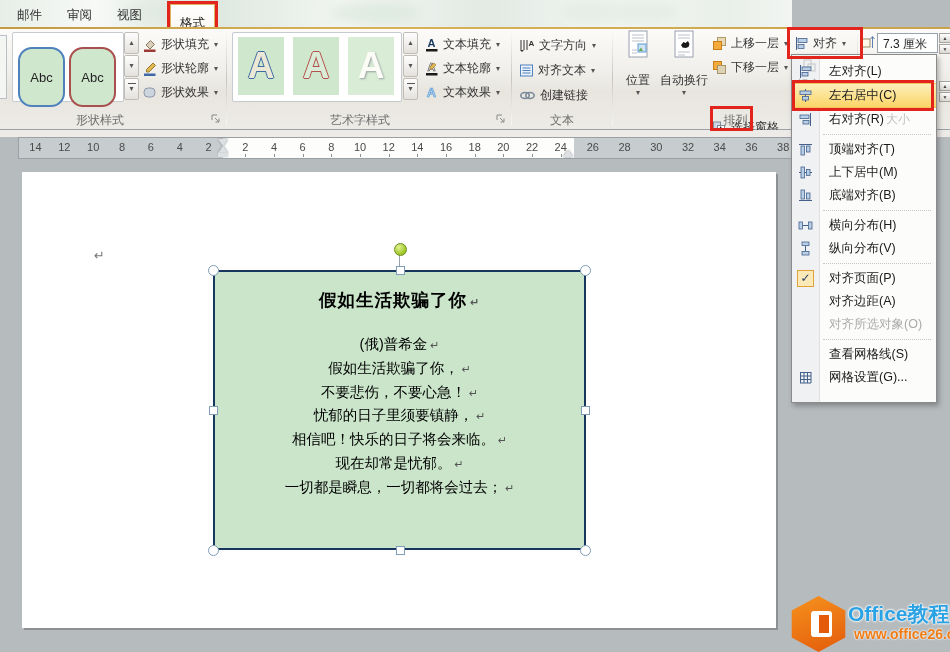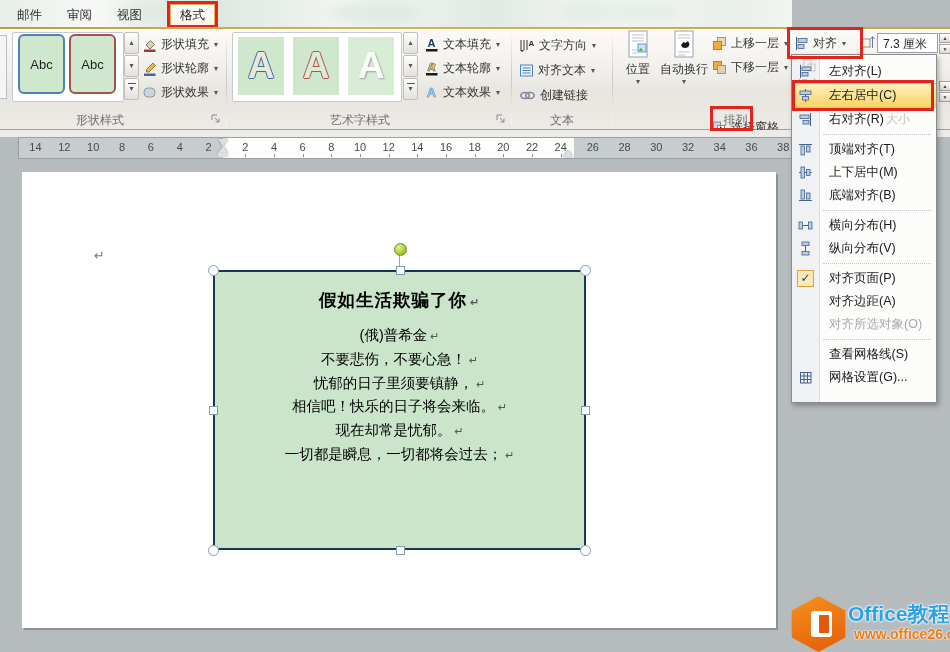--- a/index.html
+++ b/index.html
@@ -5,50 +5,50 @@
   html,body{margin:0;padding:0;background:#888;}
   #frame{position:relative;width:950px;height:652px;overflow:hidden;
     font-family:"Liberation Sans","DejaVu Sans",sans-serif;background:#b6bbbe;}
   
   .tabrow{position:absolute;left:0;top:0;width:792px;height:27px;
     background:linear-gradient(90deg,#e7eee8,#f7f9f6 12%,#dce7df 26%,#f3f6f2 44%,#e2eae4 62%,#f5f7f4 78%,#e9efe9 92%,#f2f5f2);}
   .blob{position:absolute;border-radius:50%;filter:blur(6px);opacity:.5;}
   .tab{position:absolute;top:4px;height:22px;line-height:22px;font-size:12.5px;color:#333;
     padding:0 9px;white-space:nowrap;}
   .tab-format{position:absolute;left:167px;top:1px;border:3px solid #e2241c;background:#fdfdfb;}
-  .tab-format .inner{display:block;height:20px;line-height:20px;padding:0 9px;font-size:12.5px;color:#222;
+  .tab-format .inner{display:block;height:20px;line-height:20px;padding:8px 9px;font-size:12.5px;color:#222;
     border:1px solid #dcb25c;border-bottom:none;background:linear-gradient(#ffffff,#f7f3e8);}
   .goldline{position:absolute;left:0;top:27px;width:950px;height:2px;
     background:linear-gradient(90deg,#c49a43,#d8b356 40%,#c9a34a);}
   
   .ribbon{position:absolute;left:0;top:29px;width:950px;height:101px;
     background:linear-gradient(#fcfbf9,#f1efeb 42%,#e8e5df 62%,#edebe6);border-bottom:1px solid #9ba1a6;box-sizing:border-box;}
   .gsep{position:absolute;top:4px;height:92px;width:1px;
     background:linear-gradient(#f8f7f4,#c9c6c0 50%,#f8f7f4);}
   .glabel{position:absolute;top:83px;height:16px;font-size:12px;color:#6e6e6e;text-align:center;}
   .launch{position:absolute;top:85px;width:11px;height:11px;}
   .gallery{position:absolute;top:3px;height:68px;background:#fff;border:1px solid #c6cbd0;border-radius:2px;}
-  .abc{position:absolute;top:1px;width:43px;height:56px;border-radius:6px;background:#cfe8cd;
+  .abc{position:absolute;top:14px;width:43px;height:56px;border-radius:14px;background:#cfe8cd;
     display:flex;align-items:center;justify-content:center;font-size:13px;color:#222;}
   .aitem{position:absolute;top:4px;width:46px;height:58px;background:#cfe8cd;
     display:flex;align-items:center;justify-content:center;font-size:37px;font-weight:bold;}
   .a-blue{color:#ece8d6;text-shadow:-1px 0 #3f6ba5,1px 0 #3f6ba5,0 -1px #3f6ba5,0 1px #3f6ba5;}
   .a-red{color:#d9ecd7;text-shadow:-1px 0 #b5504c,1px 0 #b5504c,0 -1px #b5504c,0 1px #b5504c;}
   .a-white{color:#fcfcf7;text-shadow:1px 1px 2px #9aa0a4;background:#d8ecd6;}
   .scol{position:absolute;top:3px;width:15px;height:68px;}
   .scbtn{position:relative;width:15px;height:22px;margin-bottom:1px;box-sizing:border-box;
     background:linear-gradient(#fefefe,#e4e1dc);border:1px solid #c0bdb7;border-radius:2px;
     font-size:8px;color:#555;text-align:center;line-height:20px;}
   .scbtn .bar{position:absolute;left:3px;top:4px;width:8px;height:1px;background:#555;}
   .brow{position:absolute;height:22px;display:flex;align-items:center;gap:4px;
     font-size:12px;color:#333;white-space:nowrap;}
   .brow .dd{font-size:8px;color:#555;margin-left:1px;}
   .bigbtn{position:absolute;top:1px;width:44px;height:74px;display:flex;flex-direction:column;
     align-items:center;font-size:12px;color:#333;}
-  .bigbtn .cap{margin-top:3px;line-height:13px;}
+  .bigbtn .cap{margin-top:14px;line-height:13px;}
   .bigbtn .dd{font-size:8px;color:#555;margin-top:1px;}
   .field{position:absolute;height:20px;background:#fff;border:1px solid #98a3ad;
     font-size:12px;color:#222;line-height:20px;padding-left:5px;box-sizing:border-box;}
   .spincol{position:absolute;width:12px;height:22px;}
   .spin{width:12px;height:10px;box-sizing:border-box;background:linear-gradient(#fff,#dbd8d3);
     border:1px solid #a6a39e;font-size:5px;color:#444;text-align:center;line-height:8px;margin-bottom:1px;}
   
   .anno{position:absolute;border:3px solid #e2241c;z-index:60;pointer-events:none;}
   
   .menu{position:absolute;left:791px;top:54px;width:146px;height:349px;z-index:40;
@@ -81,21 +81,21 @@
   .tri-up{position:absolute;width:0;height:0;border-left:5px solid transparent;border-right:5px solid transparent;
     border-bottom:7px solid #dde1e4;filter:drop-shadow(0 0 1px #7c8288);}
   .page{position:absolute;left:22px;top:42px;width:754px;height:456px;background:#fff;
     box-shadow:2px 2px 0 #8d9194;}
   .pilcrow{position:absolute;left:72px;top:76px;font-size:13px;color:#777;}
   
   .tbox{position:absolute;left:191px;top:98px;width:373px;height:280px;background:#cae5ca;
     border:2px solid #17375e;box-sizing:border-box;}
   .tb-title{margin-top:16px;text-align:center;font-size:17.5px;font-weight:bold;color:#000;letter-spacing:1px;}
   .tb-line{text-align:center;font-size:14.5px;line-height:22.8px;color:#000;}
-  .tb-lines{margin-top:12px;}
+  .tb-lines{margin-top:21px;}
   .pmark{font-size:11px;color:#555;margin-left:3px;}
   .h-sq{position:absolute;width:7px;height:7px;background:#fff;border:1px solid #7f9db9;z-index:6;}
   .h-ci{position:absolute;width:9px;height:9px;background:#fff;border:1px solid #7f9db9;border-radius:50%;z-index:6;}
   .h-rot{position:absolute;width:11px;height:11px;border-radius:50%;z-index:6;
     background:radial-gradient(circle at 35% 30%,#e2f391,#9cc424 70%,#7ba214);border:1px solid #6d8f1f;}
   .rot-stem{position:absolute;width:1px;background:#9aa4ad;z-index:5;}
   
   .wm{position:absolute;left:786px;top:595px;width:164px;height:57px;z-index:30;}
   .hex{position:absolute;left:4px;top:1px;width:57px;height:56px;
     background:linear-gradient(160deg,#f6921e,#e35b0a);
@@ -411,20 +411,21 @@
     <div class="page">
       <span class="pilcrow">↵</span>
 
       <div class="rot-stem" style="left:377px;top:82px;height:16px;"></div>
       <div class="h-rot" style="left:372px;top:71px;"></div>
 
       <div class="tbox">
         <div class="tb-title"><span>假如生活欺骗了你</span><span class="pmark">↵</span></div>
         <div class="tb-lines">
           <div class="tb-line"><span>(俄)普希金</span><span class="pmark">↵</span></div>
+          <div class="tb-line"><span>假如生活欺骗了你，</span><span class="pmark">↵</span></div>
           <div class="tb-line"><span>不要悲伤，不要心急！</span><span class="pmark">↵</span></div>
           <div class="tb-line"><span>忧郁的日子里须要镇静，</span><span class="pmark">↵</span></div>
           <div class="tb-line"><span>相信吧！快乐的日子将会来临。</span><span class="pmark">↵</span></div>
           <div class="tb-line"><span>现在却常是忧郁。</span><span class="pmark">↵</span></div>
           <div class="tb-line"><span>一切都是瞬息，一切都将会过去；</span><span class="pmark">↵</span></div>
         </div>
       </div>
 
       <div class="h-ci" style="left:186px;top:93px;"></div>
       <div class="h-ci" style="left:558px;top:93px;"></div>

